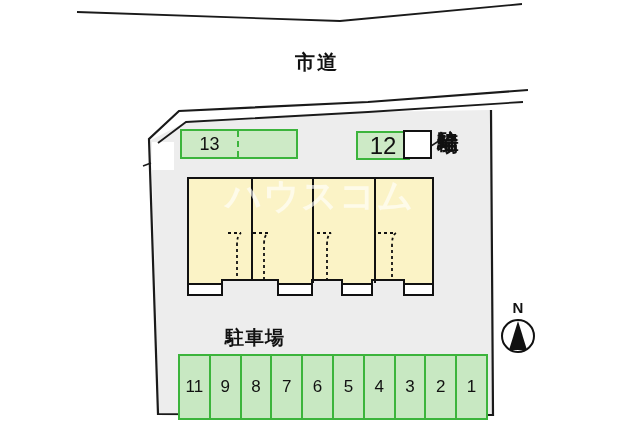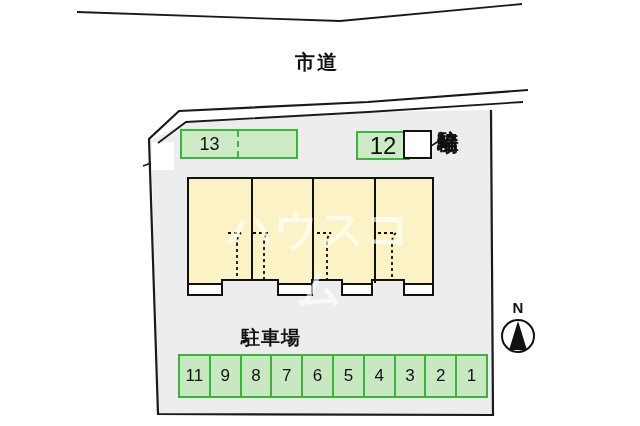--- a/index.html
+++ b/index.html
@@ -4,45 +4,45 @@
 <style>
   html,body { margin:0; padding:0; background:#ffffff; }
   .stage {
     position:relative; width:640px; height:426px; background:#ffffff;
     overflow:hidden; font-family:"Liberation Sans", sans-serif; color:#111;
   }
   .stage svg { position:absolute; left:0; top:0; }
   .ov { position:absolute; box-sizing:border-box; }
   .kanji { font-weight:bold; color:#111; }
   .road-label   { left:287px; top:49px;  width:60px; text-align:center; font-size:20px; letter-spacing:2px; }
-  .parking-label{ left:225px; top:325px; width:76px; text-align:right; font-size:19px; letter-spacing:1px; }
+  .parking-label{ left:225px; top:325px; width:76px; text-align:left; font-size:19px; letter-spacing:1px; }
   .north-label  { left:506px; top:299px; width:24px; text-align:center; font-size:15px; font-weight:bold; }
   .watermark {
-    left:208px; top:200px; width:224px; text-align:center;
-    font-size:44px; letter-spacing:1px; color:rgba(255,255,255,0.62);
+    left:208px; top:172px; width:224px; text-align:center;
+    font-size:36px; letter-spacing:1px; color:rgba(255,255,255,0.62);
     font-weight:bold; pointer-events:none;
   }
   .plot13 {
     left:180px; top:129px; width:118px; height:30px;
     background:#cdeac6; border:2px solid #3cb43c; display:flex;justify-content:space-between;
   }
   .plot13-cell1 { width:55px; display:flex; align-items:center; justify-content:center; font-size:18px; }
   .plot13-cell2 { flex:1; border-left:2px dashed #3cb43c; }
   .plot12 {
     left:323px; top:131px; width:54px; height:29px;
     background:#cdeac6; border:2px solid #3cb43c;
     display:flex; align-items:center; justify-content:center; font-size:24px;margin-left:33px;
   }
   .bike-square { left:403px; top:130px; width:29px; height:29px; background:#ffffff; border:2px solid #111; }
   .bike-label {
     left:436px; top:112px; font-size:21px; font-weight:bold;
     writing-mode:vertical-rl; text-orientation:upright; letter-spacing:2px; line-height:24px;
   }
   .parking-row {
-    left:178px; top:354px; width:310px; height:44px;
+    left:178px; top:354px; width:310px; height:66px;
     background:#c8e8c2; border:2px solid #3cb43c; display:flex;
   }
   .pcell { flex:1; display:flex; align-items:center; justify-content:center; font-size:17px; color:#111; }
   .pcell + .pcell { border-left:2px solid #3cb43c; }
 </style>
 </head>
 <body>
 
 <div class="stage">
 

